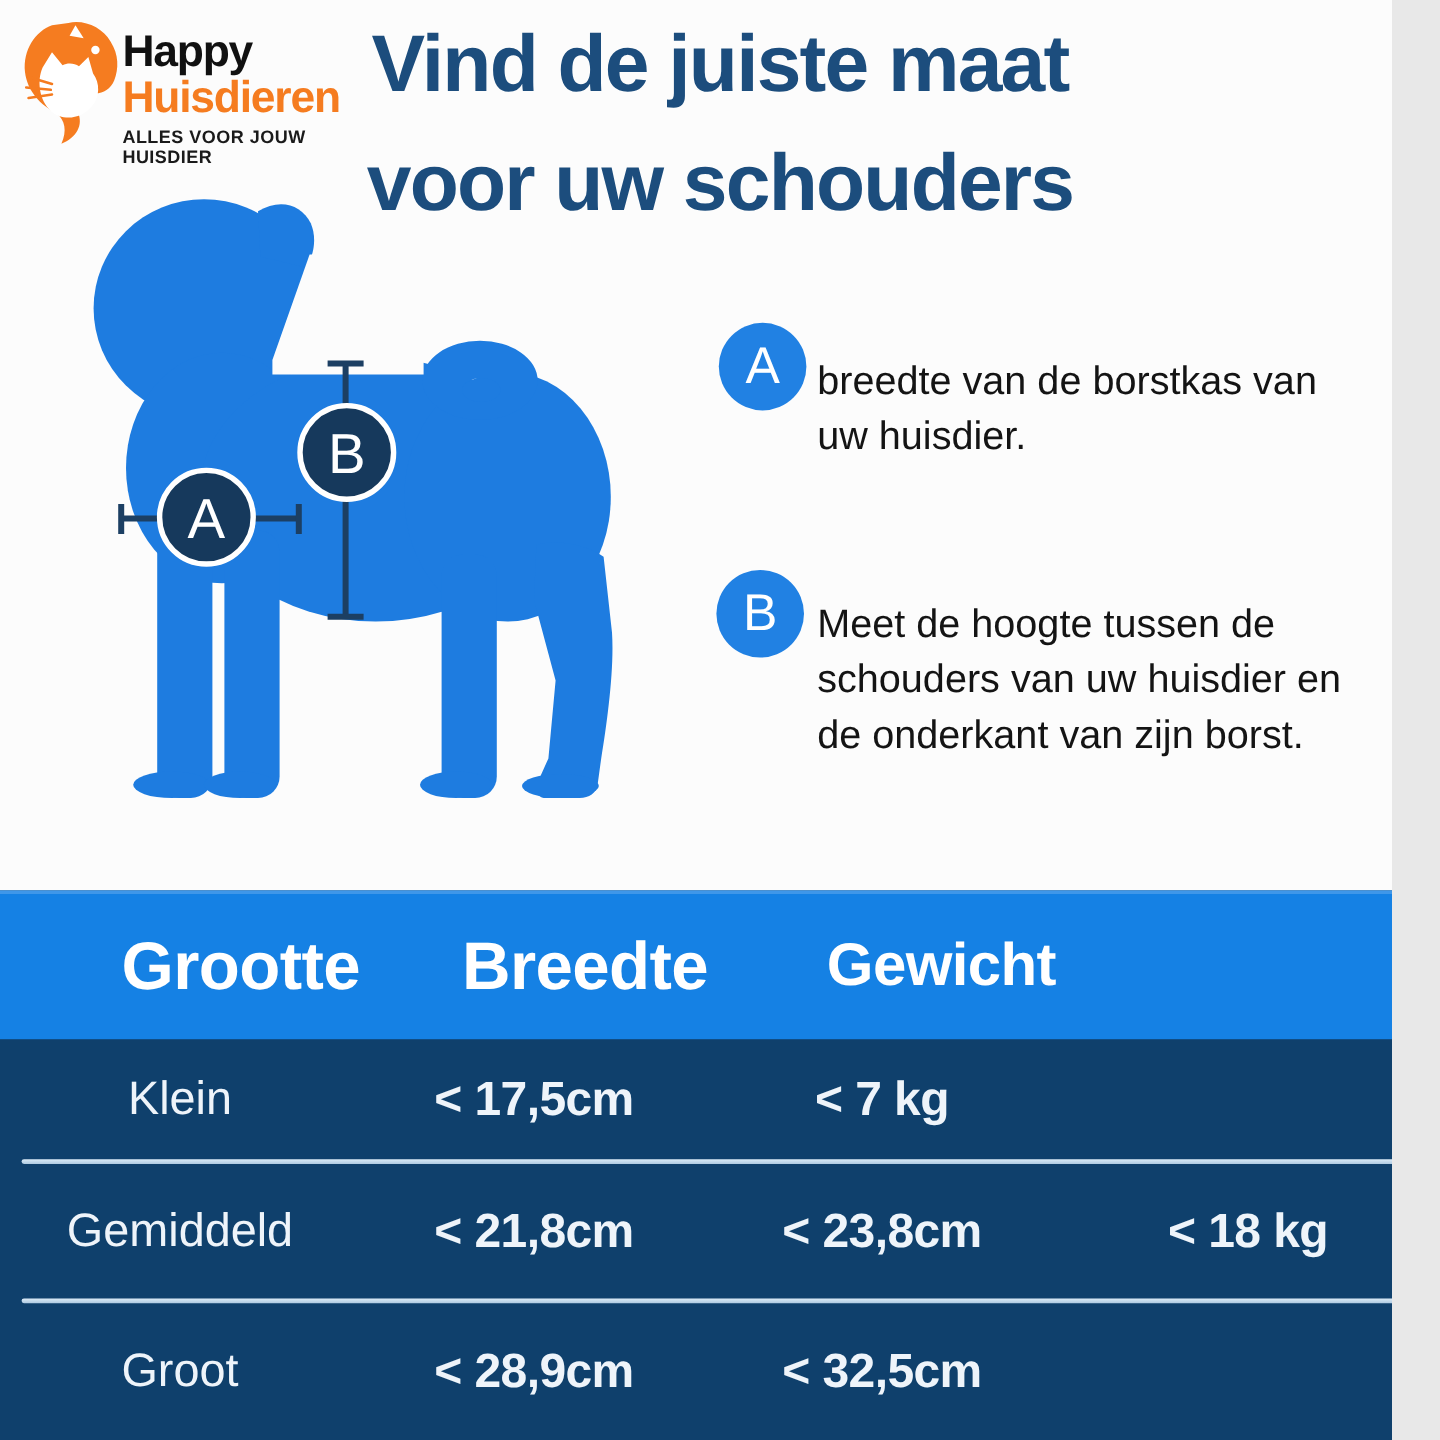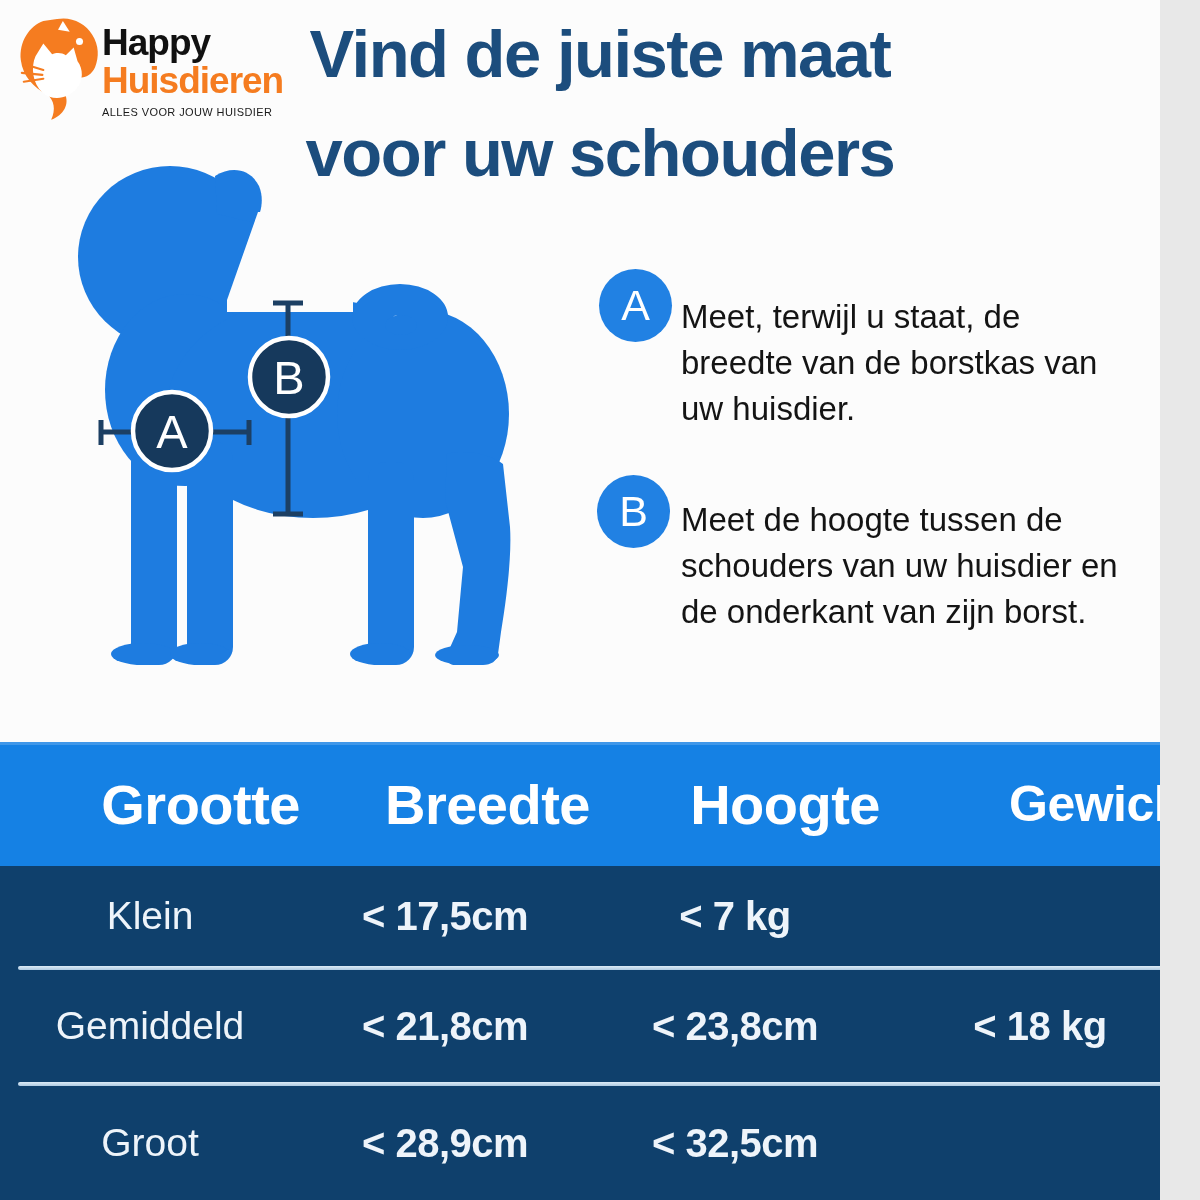--- a/index.html
+++ b/index.html
@@ -11,21 +11,21 @@
   *{margin:0;padding:0;box-sizing:border-box;}
   body{font-family:"Liberation Sans",sans-serif;background:#e8e8e8;}
   .page{position:relative;width:1160px;height:1200px;background:#fcfcfc;overflow:hidden;}
 
   
   .logo{position:absolute;left:12px;top:10px;width:300px;height:130px;}
   .logo-icon{position:absolute;left:2px;top:4px;}
   .logo-text{position:absolute;left:90px;top:14px;}
   .logo-happy{font-size:37px;font-weight:700;letter-spacing:-1px;color:#111;line-height:38px;}
   .logo-huisdieren{font-size:37px;font-weight:700;letter-spacing:-1px;color:var(--logo_orange,#F57C20);line-height:37px;}
-  .logo-tagline{margin-top:7px;font-size:11px;font-weight:400;letter-spacing:.4px;color:#1a1a1a;}
+  .logo-tagline{margin-top:7px;font-size:15px;font-weight:700;letter-spacing:.4px;color:#1a1a1a;}
 
   
   .title{position:absolute;left:0;top:4px;width:1200px;text-align:center;
          color:var(--title_blue,#1C4D7D);font-weight:700;font-size:67px;line-height:99px;letter-spacing:-1.5px;}
 
   
   .dog-wrap{position:absolute;left:65px;top:162px;width:460px;height:506px;}
   .marker-letter{font-family:"Liberation Sans",sans-serif;font-size:47px;fill:#fff;}
 
   
@@ -137,37 +137,35 @@
 
       <g>
         <circle cx="224" cy="215" r="39" fill="var(--marker_navy,#16395C)" stroke="#fff" stroke-width="4.5"></circle>
         <text class="marker-letter" x="224" y="232" text-anchor="middle">B</text>
       </g>
     </svg>
   </div>
 
   <div class="badge badge-a">A</div>
   <div class="instr instr-a">
-    <div>Meet, terwijl u staat, de</div>
     <div>breedte van de borstkas van</div>
     <div>uw huisdier.</div>
   </div>
 
   <div class="badge badge-b">B</div>
   <div class="instr instr-b">
     <div>Meet de hoogte tussen de</div>
     <div>schouders van uw huisdier en</div>
     <div>de onderkant van zijn borst.</div>
   </div>
 
   <div class="size-table">
     <div class="t-grid t-header">
       <div class="th">Grootte</div>
       <div class="th">Breedte</div>
-      <div class="th">Hoogte</div>
       <div class="th small">Gewicht</div>
     </div>
 
     <div class="t-grid t-row row-1">
       <div class="td-label">Klein</div>
       <div class="td-val">&lt; 17,5cm</div>
       <div class="td-val">&lt; 7 kg</div>
     </div>
     <div class="divider"></div>
 

